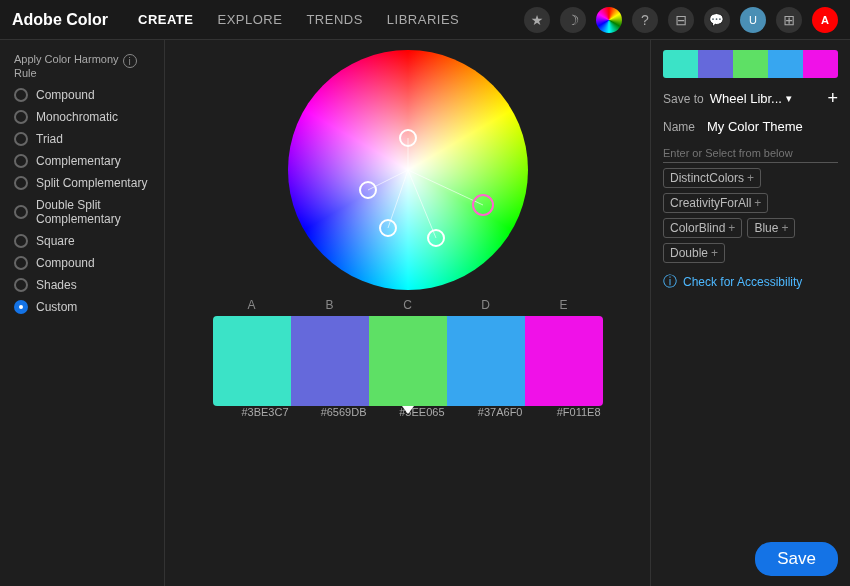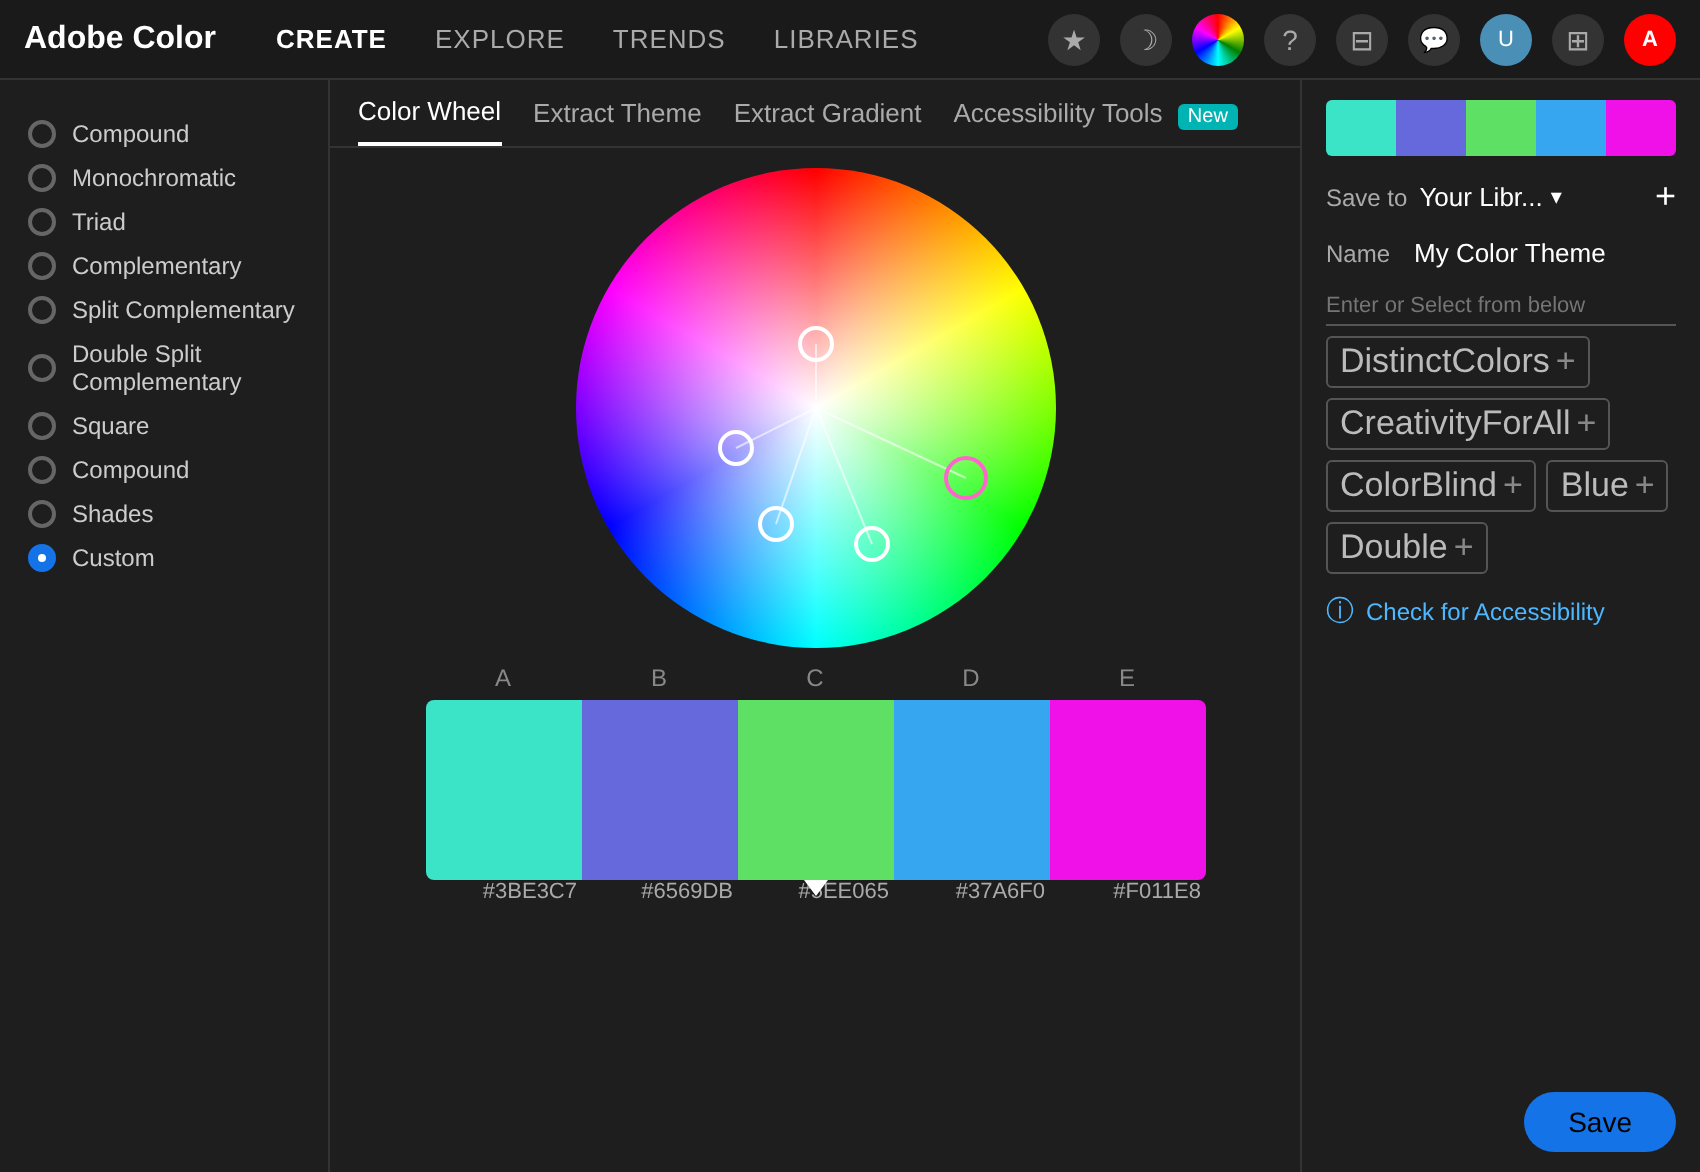--- a/index.html
+++ b/index.html
@@ -274,21 +274,21 @@
     .tags-chips {
       display: flex;
       flex-wrap: wrap;
       gap: 5px;
       margin-top: 5px;
     }
     .tag-chip {
       border: 1px solid #555;
       border-radius: 3px;
       padding: 2px 6px;
-      font-size: 17px;
+      font-size: 12px;
       color: #bbb;
       display: flex;
       align-items: center;
       gap: 3px;
       cursor: pointer;
     }
     .tag-plus { color: #888; }
 
     
     .publish-row {
@@ -319,25 +319,25 @@
       align-items: center;
       gap: 6px;
       font-size: 12px;
       color: #4db8ff;
       cursor: pointer;
     }
 
     
     .save-btn {
       background: #1473e6;
-      color: #000000;
+      color: #ffffff;
       border: none;
       border-radius: 16px;
       padding: 7px 22px;
-      font-size: 14px;
+      font-size: 17px;
       cursor: pointer;
       align-self: flex-end;
       margin-top: auto;
     }
 
     
     .harmony-title {
       font-size: 12px;
       color: #ccc;
       margin-bottom: 4px;
@@ -402,20 +402,27 @@
     <div class="nav-icon-circle" style="background:#333; color:#aaa; font-size:12px;">💬</div>
     <div class="nav-icon-circle nav-icon-avatar">U</div>
     <div class="nav-icon-circle" style="background:#333; color:#aaa;">⊞</div>
     <div class="nav-icon-circle" style="background:#ff0000; color:#fff; font-size:11px; font-weight:bold;">A</div>
   </div>
 </div>
 
 <div id="main">
 
   <div id="left-panel">
+    <div class="harmony-title">
+      <div>
+        <span>Apply Color Harmony</span><br>
+        <span style="color:#aaa;font-size:11px;">Rule</span>
+      </div>
+      <div class="info-icon">i</div>
+    </div>
     <div class="radio-group">
     <div class="radio-item">
           <div class="radio-circle"></div>
           <span>Compound</span>
         </div>
         <div class="radio-item">
           <div class="radio-circle"></div>
           <span>Monochromatic</span>
         </div>
         <div class="radio-item">
@@ -448,29 +455,20 @@
         </div>
         <div class="radio-item">
           <div class="radio-circle selected"></div>
           <span>Custom</span>
         </div>
       </div>
   </div>
 
   <div id="center-content">
 
-    <div id="tabs">
-      <div class="tab-item active">Color Wheel</div>
-      <div class="tab-item">Extract Theme</div>
-      <div class="tab-item">Extract Gradient</div>
-      <div class="tab-item">
-        <span>Accessibility Tools</span>
-        <span class="badge-new">New</span>
-      </div>
-    </div>
 
     <div id="center-body">
 
       <div id="color-wheel-container">
         <div id="color-wheel"></div>
         <svg id="wheel-svg">
 
           <line x1="120" y1="120" x2="120" y2="88" stroke="white" stroke-width="1" opacity="0.6"></line>
           <line x1="120" y1="120" x2="80" y2="140" stroke="white" stroke-width="1" opacity="0.6"></line>
           <line x1="120" y1="120" x2="100" y2="178" stroke="white" stroke-width="1" opacity="0.6"></line>
@@ -519,21 +517,21 @@
       <div class="preview-swatch" style="background:#3BE3C7;"></div>
       <div class="preview-swatch" style="background:#6569DB;"></div>
       <div class="preview-swatch" style="background:#5EE065;"></div>
       <div class="preview-swatch" style="background:#37A6F0;"></div>
       <div class="preview-swatch" style="background:#F011E8;"></div>
     </div>
 
     <div class="save-to-row">
       <span>Save to</span>
       <div class="save-to-select">
-        <span>Your Libr...</span>
+        <span>Wheel Libr...</span>
         <span style="font-size:11px;">▾</span>
       </div>
       <div class="save-to-add">+</div>
     </div>
 
     <div class="name-row">
       <span class="name-label">Name</span>
       <span class="name-value">My Color Theme</span>
     </div>
 

